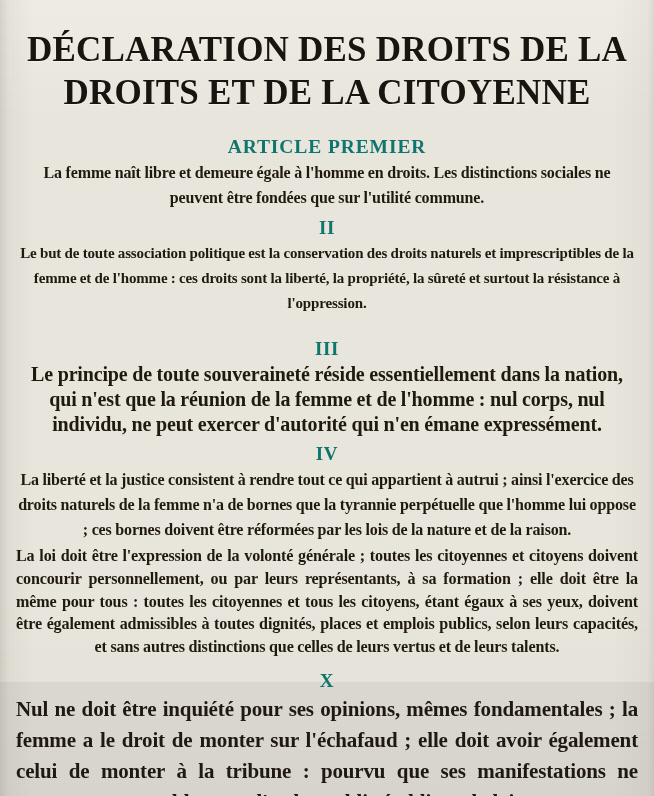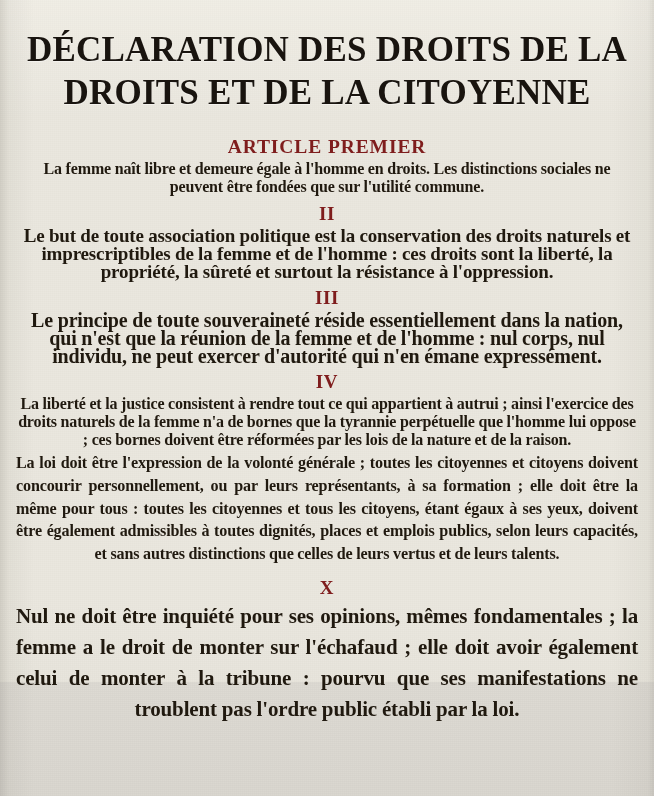--- a/index.html
+++ b/index.html
@@ -100,53 +100,53 @@
 
   .article { margin: 0 0 6px 0; }
 
   .article-heading {
     text-align: center;
     font-family: "Liberation Serif", "DejaVu Serif", serif;
     font-weight: 700;
     font-size: 19px;
     line-height: 25px;
     letter-spacing: 0.6px;
-    color: #7f1d1d;
+    color: #0f766e;
     margin-bottom: 1px;
   }
   .article-heading.premier {
     font-size: 19.5px;
     letter-spacing: 0.9px;
   }
 
   .article-body {
     font-family: "Liberation Serif", "DejaVu Serif", serif;
     font-weight: 700;
     font-size: 16.1px;
-    line-height: 18px;
+    line-height: 25px;
     color: #20190f;
     letter-spacing: -0.15px;
     word-spacing: -0.2px;
   }
   .article-body.centered { text-align: center; }
   .article-body.justified {
     text-align: justify;
     text-align-last: center;
   }
 
   
   .a-premier .article-body { font-size: 16.0px; }
-  .a-2 .article-body { font-size: 19px; }
+  .a-2 .article-body { font-size: 15px; }
   .a-3 .article-body { font-size: 20px; }
   .a-4 .article-body { font-size: 16.0px; }
   .a-6 .article-body { font-size: 16.1px; line-height: 22.8px; }
   .a-10 .article-body { font-size: 21px; line-height: 31px; }
 
   .a-premier { margin-bottom: 5px; }
-  .a-2 { margin-bottom: 4px; }
+  .a-2 { margin-bottom: 20px; }
   .a-3 { margin-bottom: 4px; }
   .a-4 { margin-bottom: 3px; }
   .a-6 { margin-bottom: 2px; }
 
   .a-10 .article-heading { margin-top: 9px; }
 </style>
 </head>
 <body>
 
 <div id="plaque">

